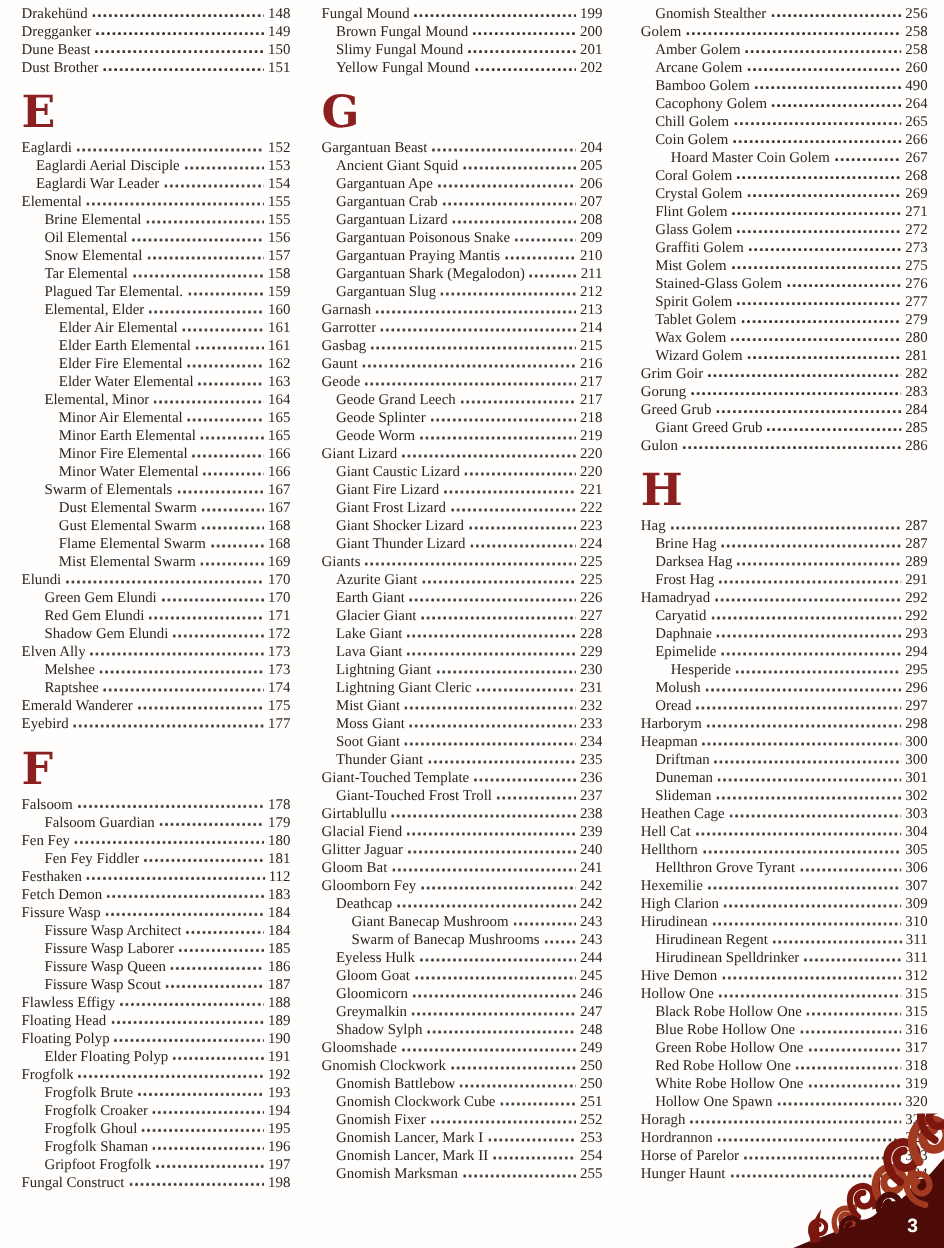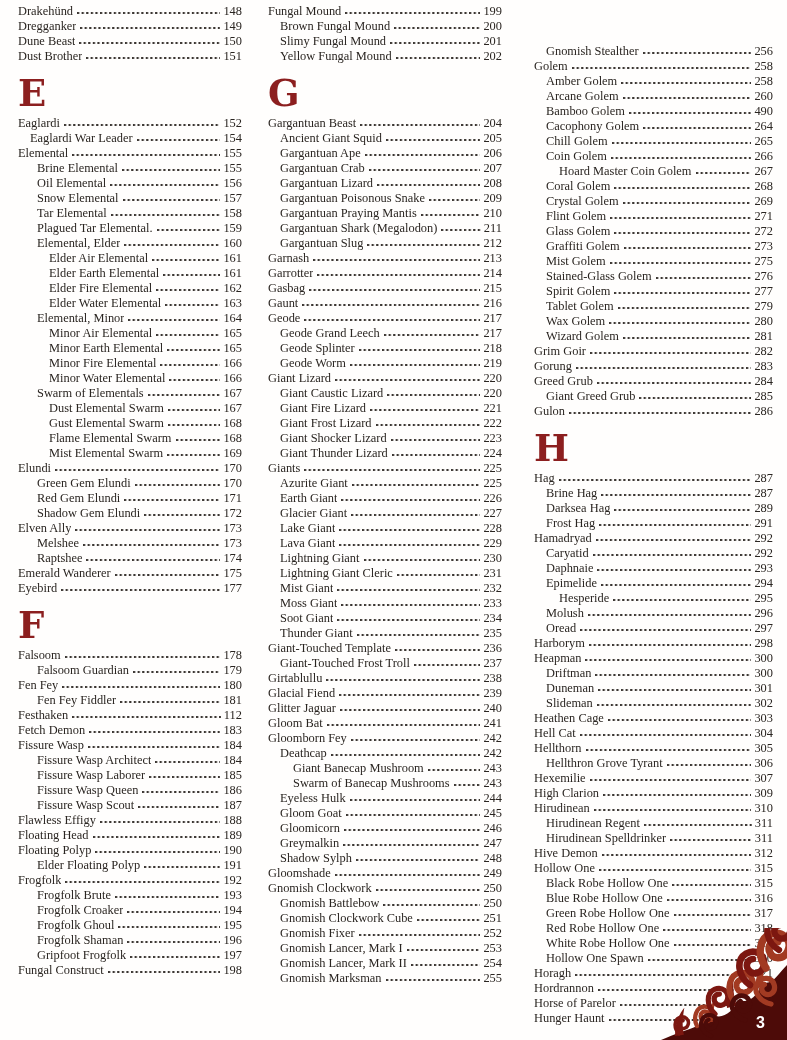--- a/index.html
+++ b/index.html
@@ -23,21 +23,21 @@
   }
   .page{position:relative;width:787px;height:1040px;}
   .columns{
     display:flex;
     padding:4px 0 0 18px;
     align-items:flex-start;
   }
   .col{flex:0 0 auto;}
   .col-0{width:224px;margin-right:26px;}
   .col-1{width:234px;margin-right:32px;}
-  .col-2{width:239px;margin-top:40px;}
+  .col-2{width:239px;}
   .row{
     display:flex;
     align-items:baseline;
     font-size:12.4px;
     line-height:15px;
     height:15px;
     white-space:nowrap;
     overflow:hidden;
   }
   .row .t{flex:0 1 auto;overflow:hidden;}
@@ -116,20 +116,25 @@
           <span class="leader"></span>
           <span class="pg">151</span>
         </div>
         <div class="section-letter">E</div>
         <div class="row ind-0">
           <span class="t">Eaglardi</span>
           <span class="leader"></span>
           <span class="pg">152</span>
         </div>
         <div class="row ind-1">
+          <span class="t">Eaglardi Aerial Disciple</span>
+          <span class="leader"></span>
+          <span class="pg">153</span>
+        </div>
+        <div class="row ind-1">
           <span class="t">Eaglardi War Leader</span>
           <span class="leader"></span>
           <span class="pg">154</span>
         </div>
         <div class="row ind-0">
           <span class="t">Elemental</span>
           <span class="leader"></span>
           <span class="pg">155</span>
         </div>
         <div class="row ind-2">

